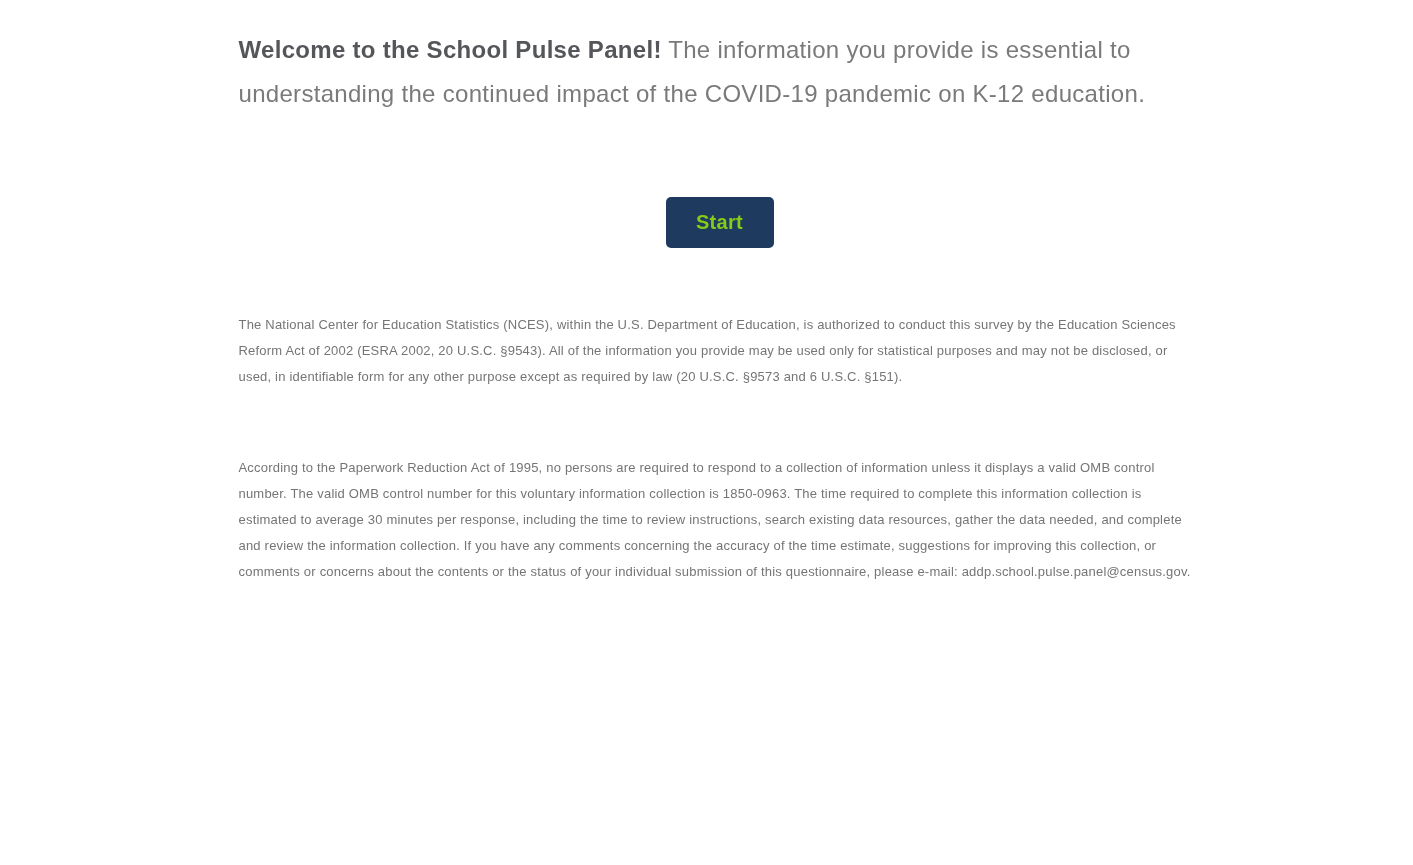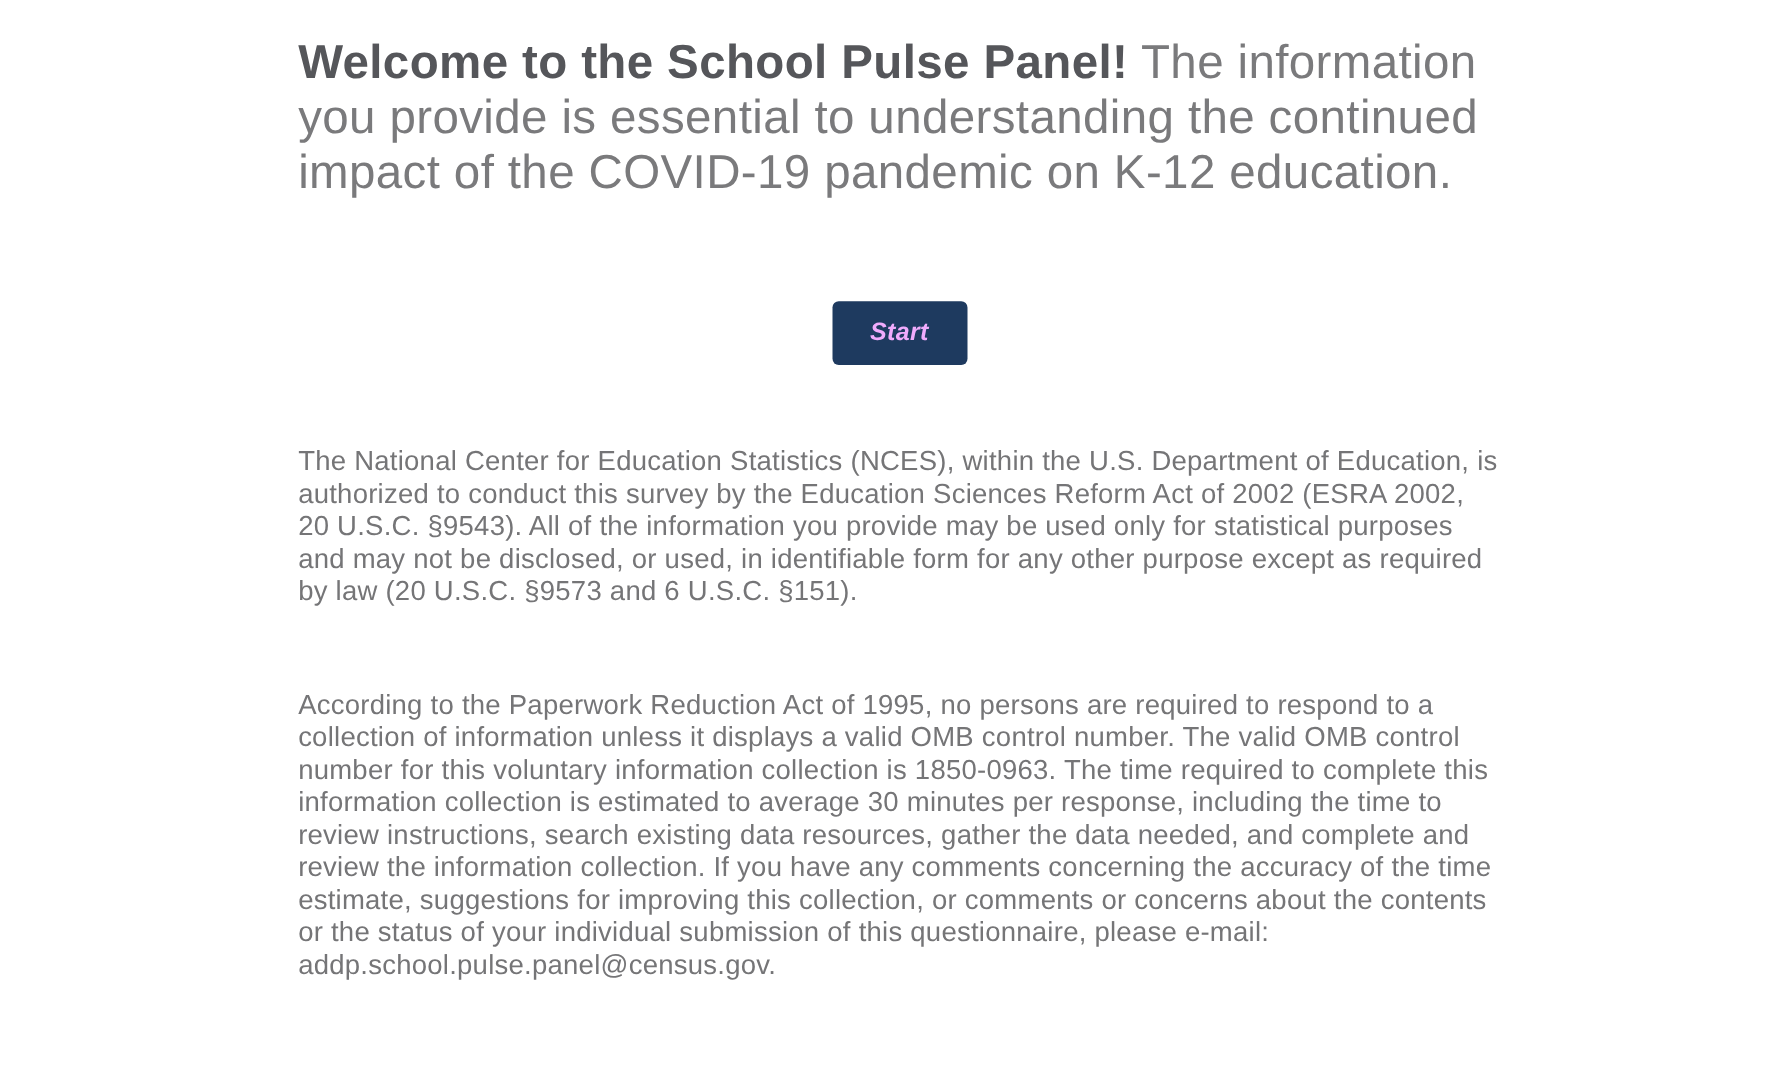--- a/index.html
+++ b/index.html
@@ -16,55 +16,54 @@
     overflow: hidden;
   }
   .content {
     width: 962px;
     margin: 0 auto;
     position: relative;
     left: 13px;
     padding-top: 28px;
   }
   .heading {
-    font-size: 38px;
+    font-size: 24px;
     line-height: 44px;
     letter-spacing: 0.3px;
     color: #7a7a7c;
     font-weight: 400;
   }
   .heading-bold {
     font-weight: 700;
     color: #55565a;
   }
   .button-row {
     text-align: center;
     margin-top: 81px;
   }
   .start-btn {
     display: inline-block;
     background: #1e3a5f;
-    color: #f0abfc;
+    color: #84cc16;
     font-family: "Liberation Sans", sans-serif;
     font-size: 20px;
     font-weight: 700;
     letter-spacing: 0.3px;
     border: none;
     border-radius: 5px;
     padding: 0;
     width: 108px;
     height: 51px;
     line-height: 51px;
     text-align: center;
     cursor: pointer;
-    font-style: italic;
   }
   .legal {
     color: #757577;
-    font-size: 22px;
+    font-size: 13px;
     line-height: 26px;
     letter-spacing: 0.2px;
     margin: 0;
     font-weight: 400;
   }
   .legal.first {
     margin-top: 64px;
   }
   .legal.second {
     margin-top: 65px;

